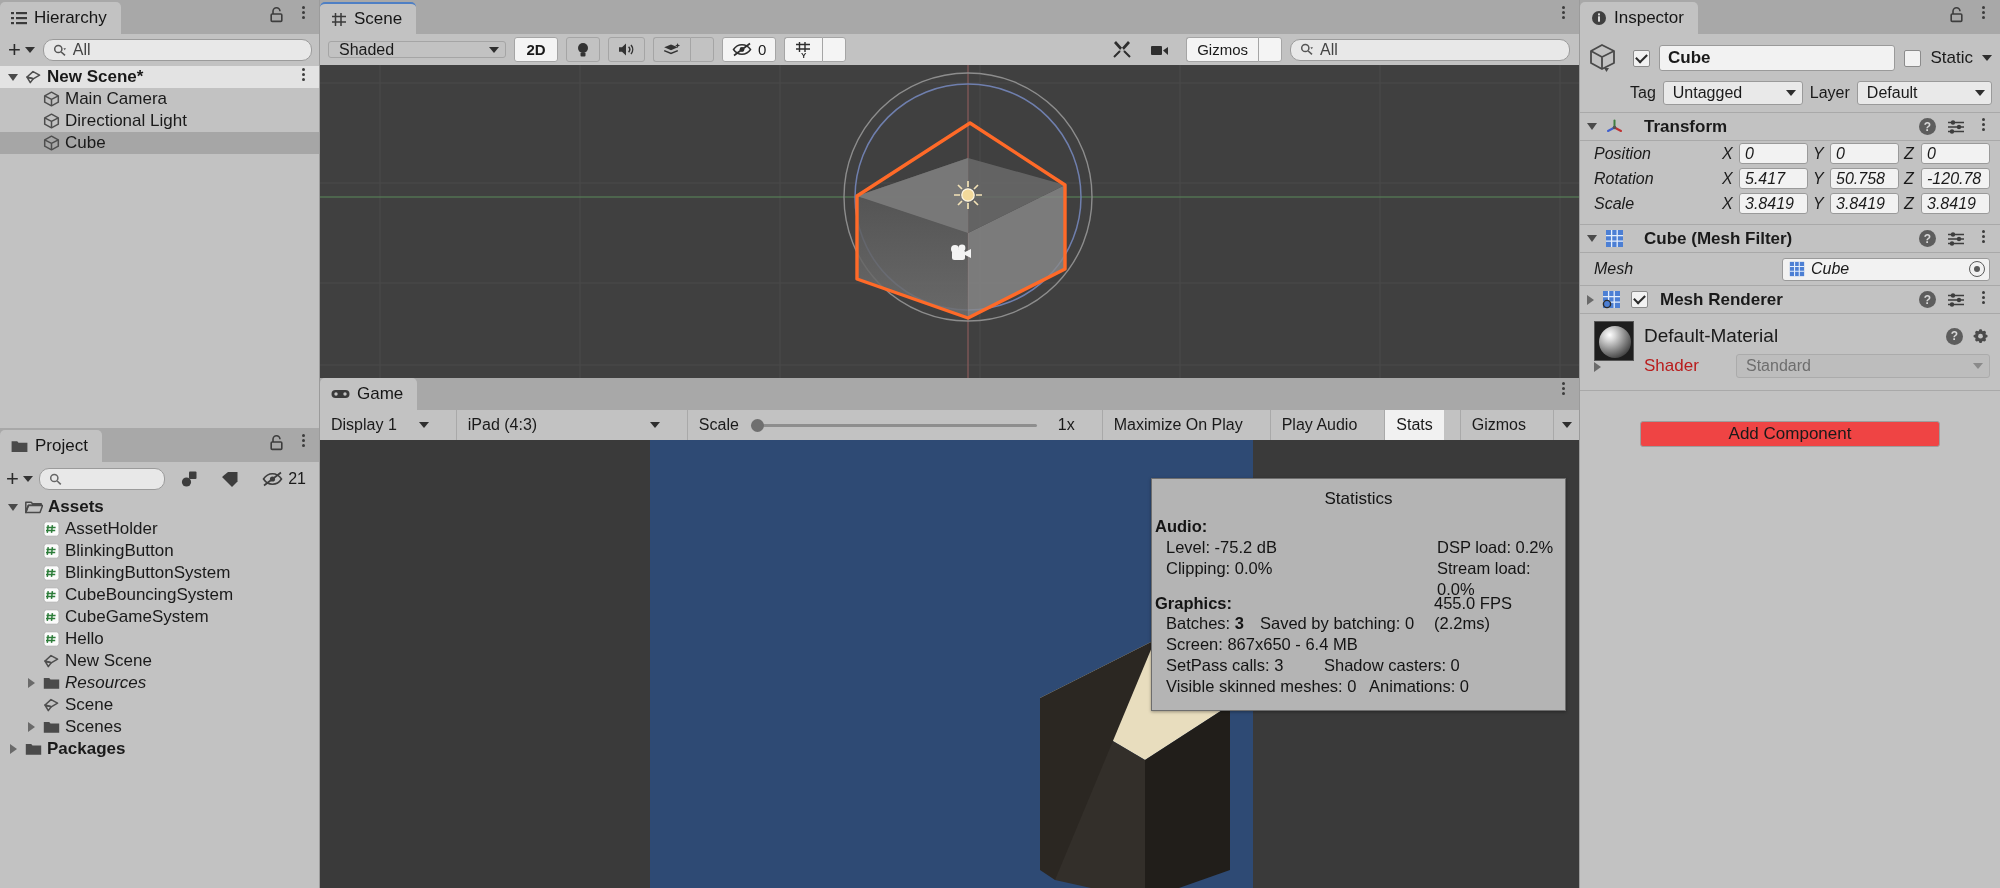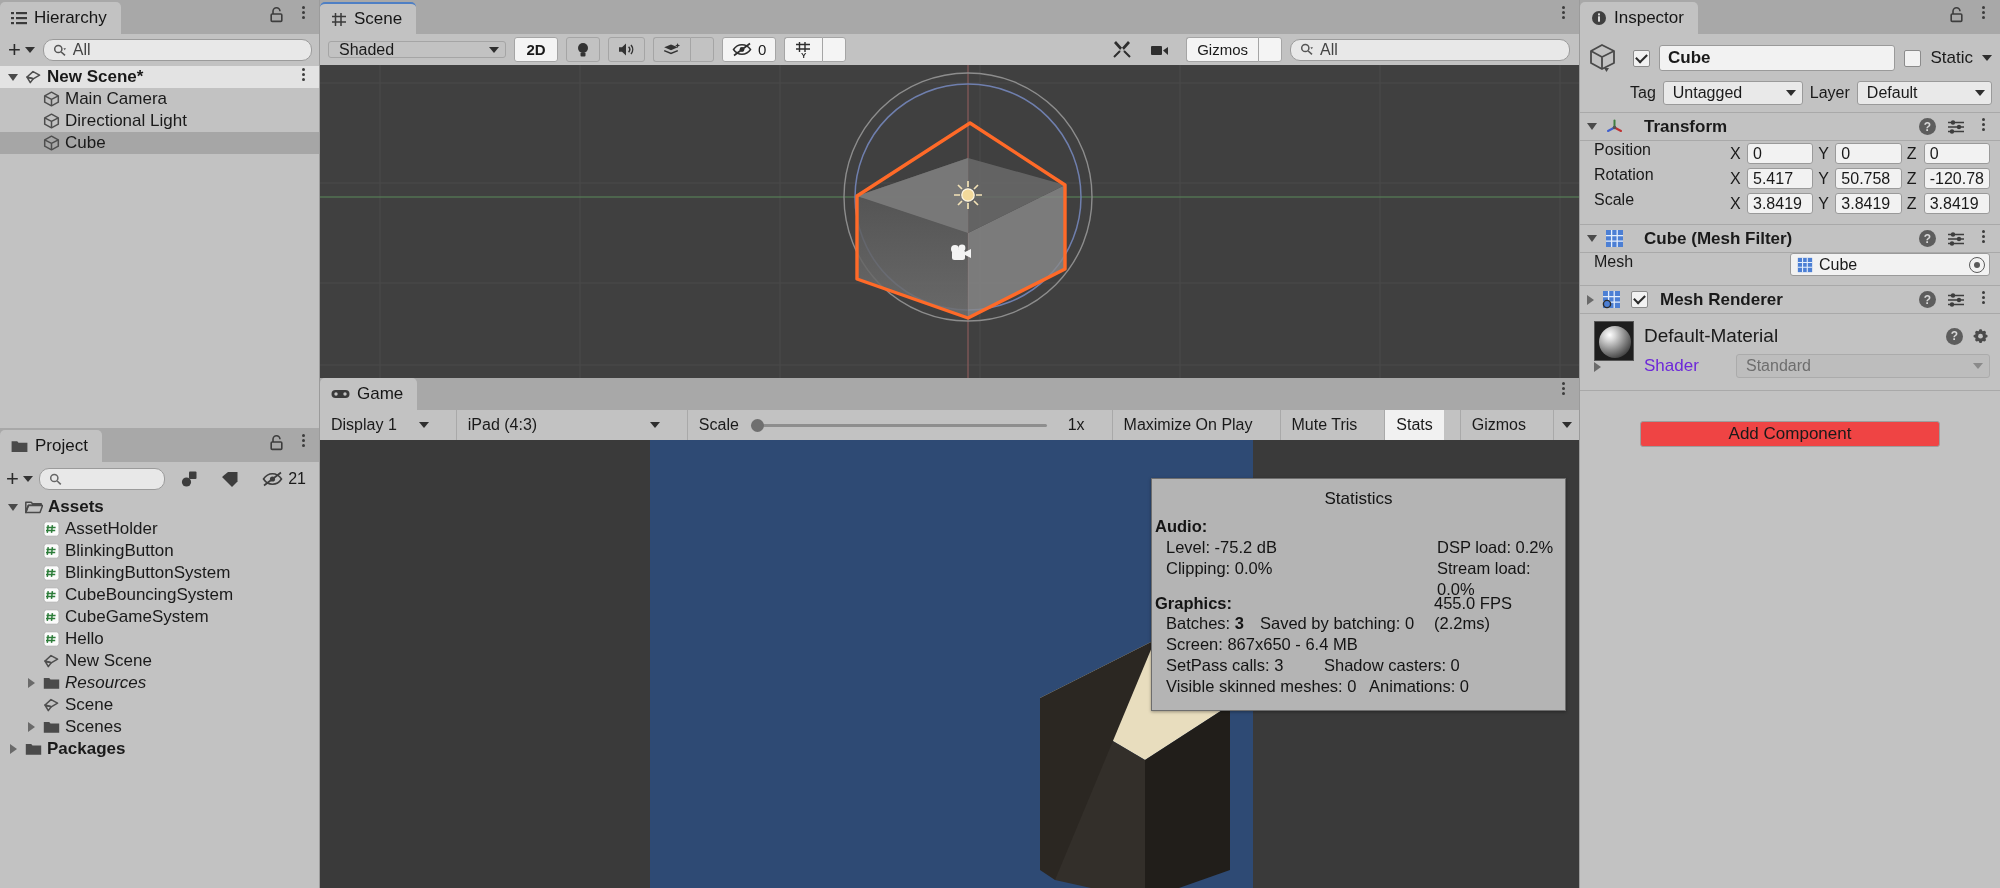--- a/index.html
+++ b/index.html
@@ -128,21 +128,21 @@
     display:flex; align-items:center; justify-content:space-between; padding:0 6px 0 9px; font-size:16px;
   }
   .comp-header {
     display:flex; align-items:center; gap:8px; height:29px; padding:0 10px 0 7px;
     background:#c2c2c2; border-top:1px solid #a9a9a9; border-bottom:1px solid #a9a9a9;
     font-weight:bold; font-size:17px;
   }
   .comp-header .hright { margin-left:auto; display:flex; align-items:center; gap:11px; }
   .qmark { width:17px;height:17px;border-radius:50%;background:#5d5d5d;color:#d7d7d7;
            font-size:12px;font-weight:bold;display:flex;align-items:center;justify-content:center;}
-  .vrow { display:flex; height:25px; padding:0 8px 0 14px; gap:16px; font-size:16px;}
+  .vrow { display:flex; align-items:center; height:25px; padding:0 8px 0 14px; gap:8px; font-size:16px;font-style:italic;}
   .vrow .rlabel { width:120px; }
   .axis { display:flex; align-items:center; gap:5px; flex:1; }
   .axis .ax { width:12px; text-align:left; font-size:16px; }
   .numfield {
     flex:1; height:21px; background:#f2f2f2; border:1px solid #9a9a9a; border-radius:3px;
     display:flex; align-items:center; padding:0 5px; font-size:16px; overflow:hidden; white-space:nowrap;
   }
   .objfield {
     flex:1; height:23px; background:#f2f2f2; border:1px solid #9a9a9a; border-radius:3px;
     display:flex; align-items:center; gap:6px; padding:0 4px 0 6px; font-size:16px;
@@ -693,21 +693,21 @@
         <span style="position:relative;flex:1;height:14px;display:flex;align-items:center;">
           <span style="position:absolute;left:0;right:0;height:3px;background:#8e8e8e;border-radius:2px;"></span>
           <span style="position:absolute;left:0;width:13px;height:13px;border-radius:50%;background:#6f6f6f;"></span>
         </span>
         <span style="min-width:26px;text-align:right;">1x</span>
       </div>
       <div class="gbtn">
         <span>Maximize On Play</span>
       </div>
       <div class="gbtn">
-        <span>Mute Tris</span>
+        <span>Play Audio</span>
       </div>
       <div class="gbtn on">
         <span>Stats</span>
       </div>
       <div class="gbtn">
         <span>Gizmos</span>
       </div>
       <div class="gbtn" style="padding:0 8px;">
         <span class="ar" style="width:0;height:0;border-left:5px solid transparent;border-right:5px solid transparent;border-top:6px solid #2e2e2e;"></span>
       </div>
@@ -973,21 +973,21 @@
             <span class="ico">
               <svg width="17" height="17" viewBox="0 0 17 17">
                   <path d="M8.5 1.2l1 2 2.2-.5 1.3 1.3-.5 2.2 2 1v1.9l-2 1 .5 2.2-1.3 1.3-2.2-.5-1 2H6.6l-1-2-2.2.5L2.1 12.3l.5-2.2-2-1V7.2l2-1L2.1 4l1.3-1.3 2.2.5 1-2z" fill="#4a4a4a"></path>
                   <circle cx="7.5" cy="8.2" r="2.4" fill="#c2c2c2"></circle>
                 </svg>
             </span>
           </span>
         </span>
         <span style="display:flex;align-items:center;gap:10px;margin-top:7px;">
           <span class="tri-rt" style="position:absolute;left:14px;margin-top:2px;"></span>
-          <span style="color:#6d28d9;font-size:17px;width:82px;">Shader</span>
+          <span style="color:#b91c1c;font-size:17px;width:82px;">Shader</span>
           <span class="selfield" style="flex:1;background:#bdbdbd;border-color:#ababab;color:#6e6e6e;">
             <span>Standard</span>
             <span class="ar" style="width:0;height:0;border-left:5px solid transparent;border-right:5px solid transparent;border-top:6px solid #8a8a8a;"></span>
           </span>
         </span>
       </span>
     </div>
     <div style="height:1px;background:#a9a9a9;margin-top:8px;"></div>
 
     <div class="addcomp">

